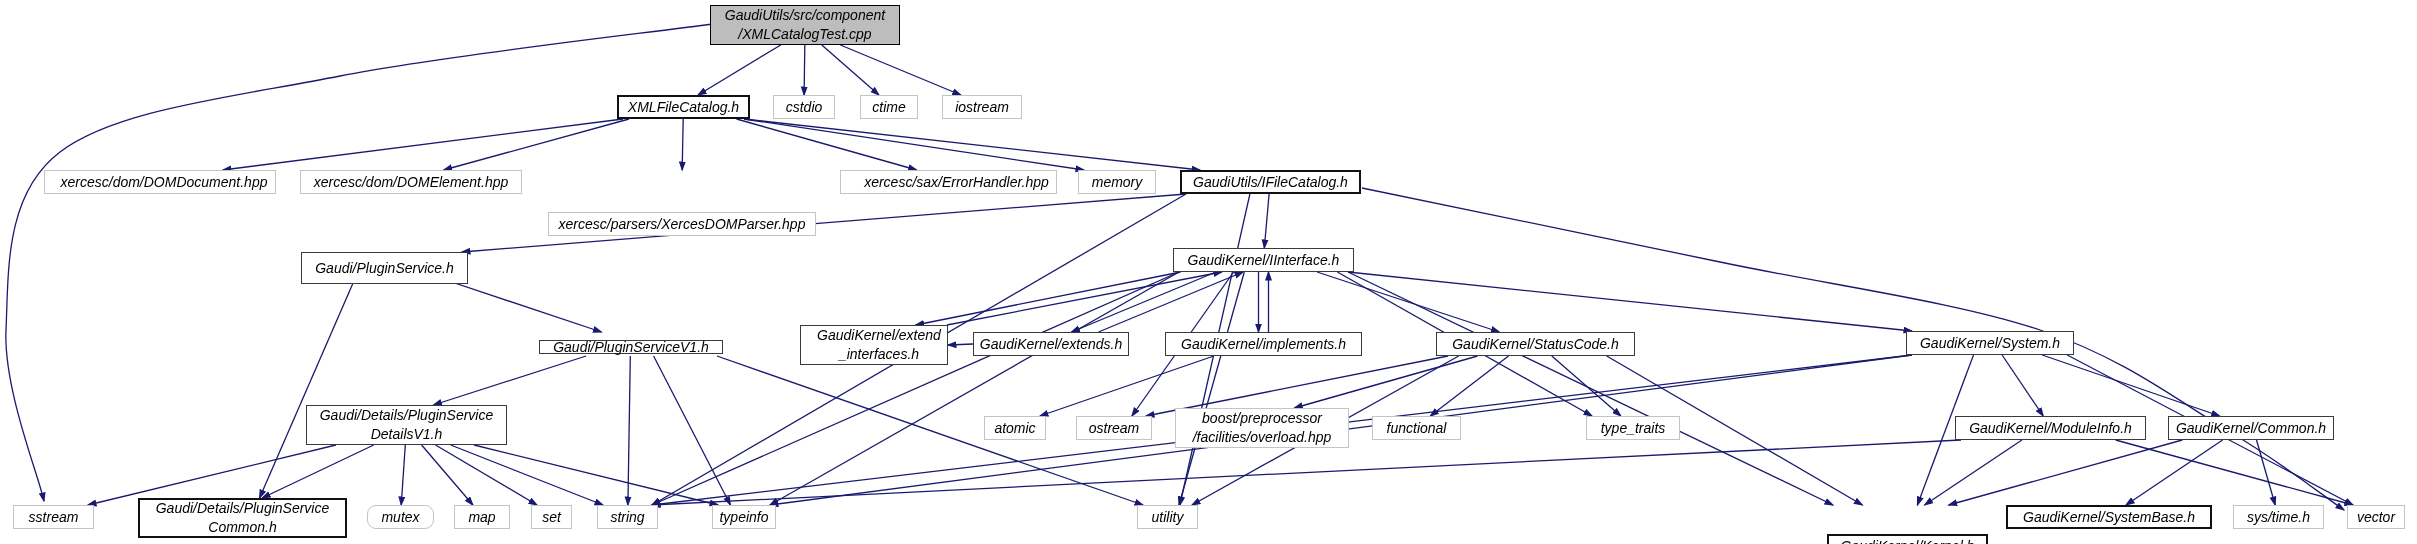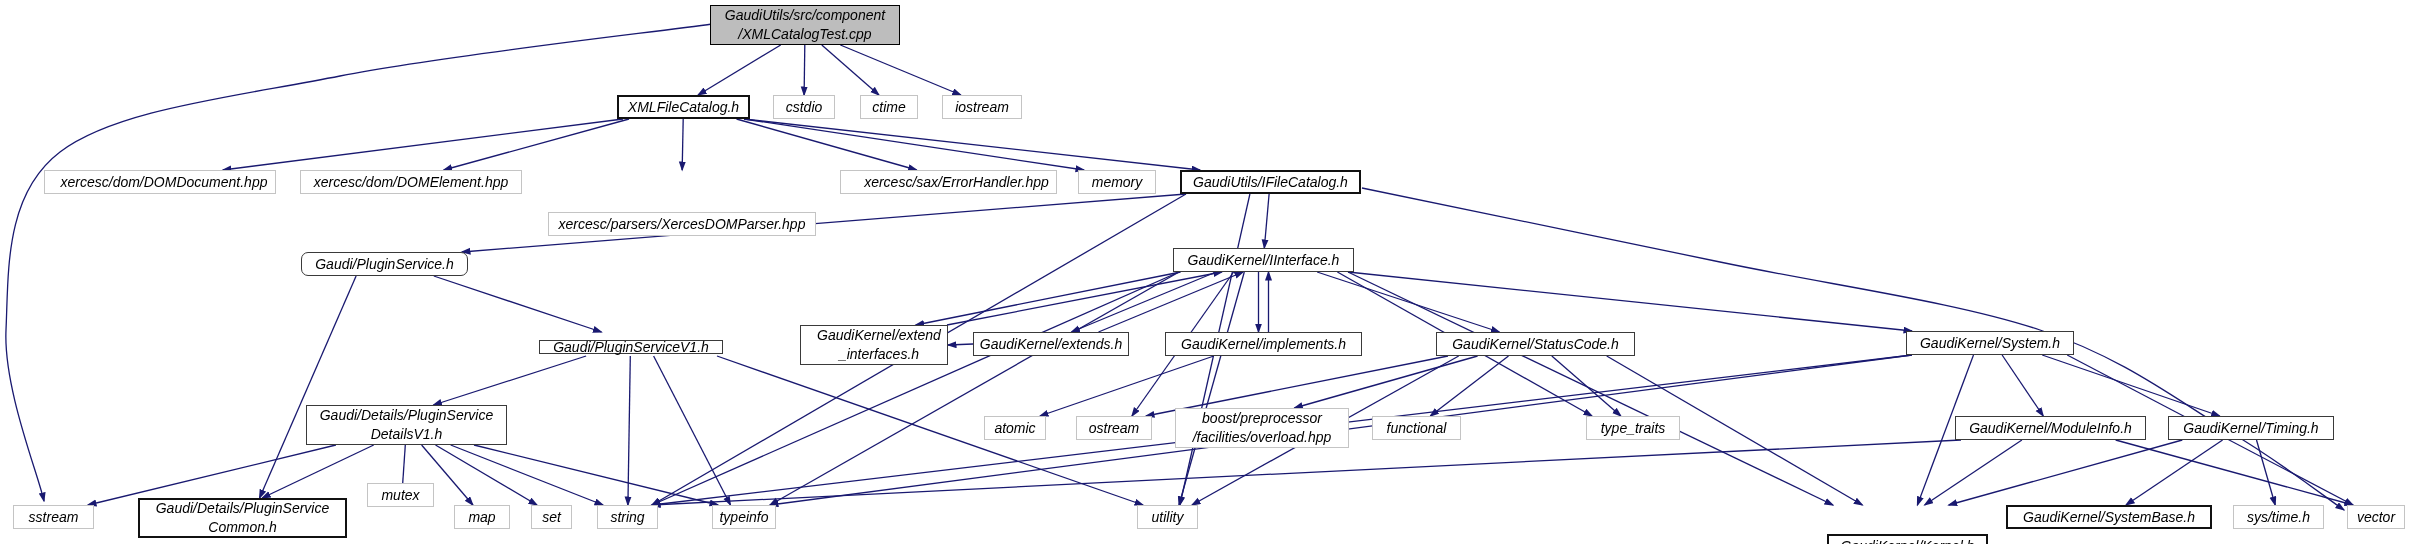--- a/index.html
+++ b/index.html
@@ -110,43 +110,43 @@
       <div class="node bold" style="left: 617px; top: 95px; width: 133px; height: 24px;">XMLFileCatalog.h</div>
       <div class="node pale" style="left: 773px; top: 95px; width: 62px; height: 24px;">cstdio</div>
       <div class="node pale" style="left: 860px; top: 95px; width: 58px; height: 24px;">ctime</div>
       <div class="node pale" style="left: 942px; top: 95px; width: 80px; height: 24px;">iostream</div>
       <div class="node pale" style="left: 44px; top: 170px; width: 232px; height: 24px; padding-left: 8px;">xercesc/dom/DOMDocument.hpp</div>
       <div class="node pale" style="left: 300px; top: 170px; width: 222px; height: 24px;">xercesc/dom/DOMElement.hpp</div>
       <div class="node pale" style="left: 548px; top: 170px; width: 268px; height: 24px; margin-top: 42px;">xercesc/parsers/XercesDOMParser.hpp</div>
       <div class="node pale" style="left: 840px; top: 170px; width: 217px; height: 24px; padding-left: 16px;">xercesc/sax/ErrorHandler.hpp</div>
       <div class="node pale" style="left: 1078px; top: 170px; width: 78px; height: 24px;">memory</div>
       <div class="node bold" style="left: 1180px; top: 170px; width: 181px; height: 24px;">GaudiUtils/IFileCatalog.h</div>
-      <div class="node normal" style="left: 301px; top: 252px; width: 167px; height: 24px; border-radius: 7px;">Gaudi/PluginService.h</div>
+      <div class="node normal" style="left: 301px; top: 252px; width: 167px; height: 32px;">Gaudi/PluginService.h</div>
       <div class="node normal" style="left: 1173px; top: 248px; width: 181px; height: 24px;">GaudiKernel/IInterface.h</div>
       <div class="node normal" style="left: 539px; top: 340px; width: 184px; height: 14px;">Gaudi/PluginServiceV1.h</div>
       <div class="node normal" style="left: 800px; top: 325px; width: 148px; height: 40px; padding-left: 10px;">GaudiKernel/extend
 _interfaces.h</div>
       <div class="node normal" style="left: 973px; top: 332px; width: 156px; height: 24px;">GaudiKernel/extends.h</div>
       <div class="node normal" style="left: 1165px; top: 332px; width: 197px; height: 24px;">GaudiKernel/implements.h</div>
       <div class="node normal" style="left: 1436px; top: 332px; width: 199px; height: 24px;">GaudiKernel/StatusCode.h</div>
       <div class="node normal" style="left: 1906px; top: 331px; width: 168px; height: 24px;">GaudiKernel/System.h</div>
       <div class="node normal" style="left: 306px; top: 405px; width: 201px; height: 40px;">Gaudi/Details/PluginService
 DetailsV1.h</div>
       <div class="node pale" style="left: 984px; top: 416px; width: 62px; height: 24px;">atomic</div>
       <div class="node pale" style="left: 1076px; top: 416px; width: 76px; height: 24px;">ostream</div>
       <div class="node pale" style="left: 1175px; top: 408px; width: 174px; height: 40px;">boost/preprocessor
 /facilities/overload.hpp</div>
       <div class="node pale" style="left: 1372px; top: 416px; width: 89px; height: 24px;">functional</div>
       <div class="node pale" style="left: 1586px; top: 416px; width: 94px; height: 24px;">type_traits</div>
       <div class="node normal" style="left: 1955px; top: 416px; width: 191px; height: 24px;">GaudiKernel/ModuleInfo.h</div>
-      <div class="node normal" style="left: 2168px; top: 416px; width: 166px; height: 24px;">GaudiKernel/Timing.h</div>
+      <div class="node normal" style="left: 2168px; top: 416px; width: 166px; height: 24px;">GaudiKernel/Common.h</div>
       <div class="node pale" style="left: 13px; top: 505px; width: 81px; height: 24px;">sstream</div>
       <div class="node bold" style="left: 138px; top: 498px; width: 209px; height: 40px;">Gaudi/Details/PluginService
 Common.h</div>
-      <div class="node pale" style="left: 367px; top: 483px; width: 67px; height: 24px;">mutex</div>
+      <div class="node pale" style="left: 367px; top: 505px; width: 67px; height: 24px; border-radius: 9px;">mutex</div>
       <div class="node pale" style="left: 454px; top: 505px; width: 56px; height: 24px;">map</div>
       <div class="node pale" style="left: 531px; top: 505px; width: 41px; height: 24px;">set</div>
       <div class="node pale" style="left: 597px; top: 505px; width: 61px; height: 24px;">string</div>
       <div class="node pale" style="left: 712px; top: 505px; width: 64px; height: 24px;">typeinfo</div>
       <div class="node pale" style="left: 1137px; top: 505px; width: 61px; height: 24px;">utility</div>
       <div class="node bold" style="left: 1827px; top: 534px; width: 161px; height: 24px;">GaudiKernel/Kernel.h</div>
       <div class="node bold" style="left: 2006px; top: 505px; width: 206px; height: 24px;">GaudiKernel/SystemBase.h</div>
       <div class="node pale" style="left: 2233px; top: 505px; width: 91px; height: 24px;">sys/time.h</div>
       <div class="node pale" style="left: 2347px; top: 505px; width: 58px; height: 24px;">vector</div>
     </div>

